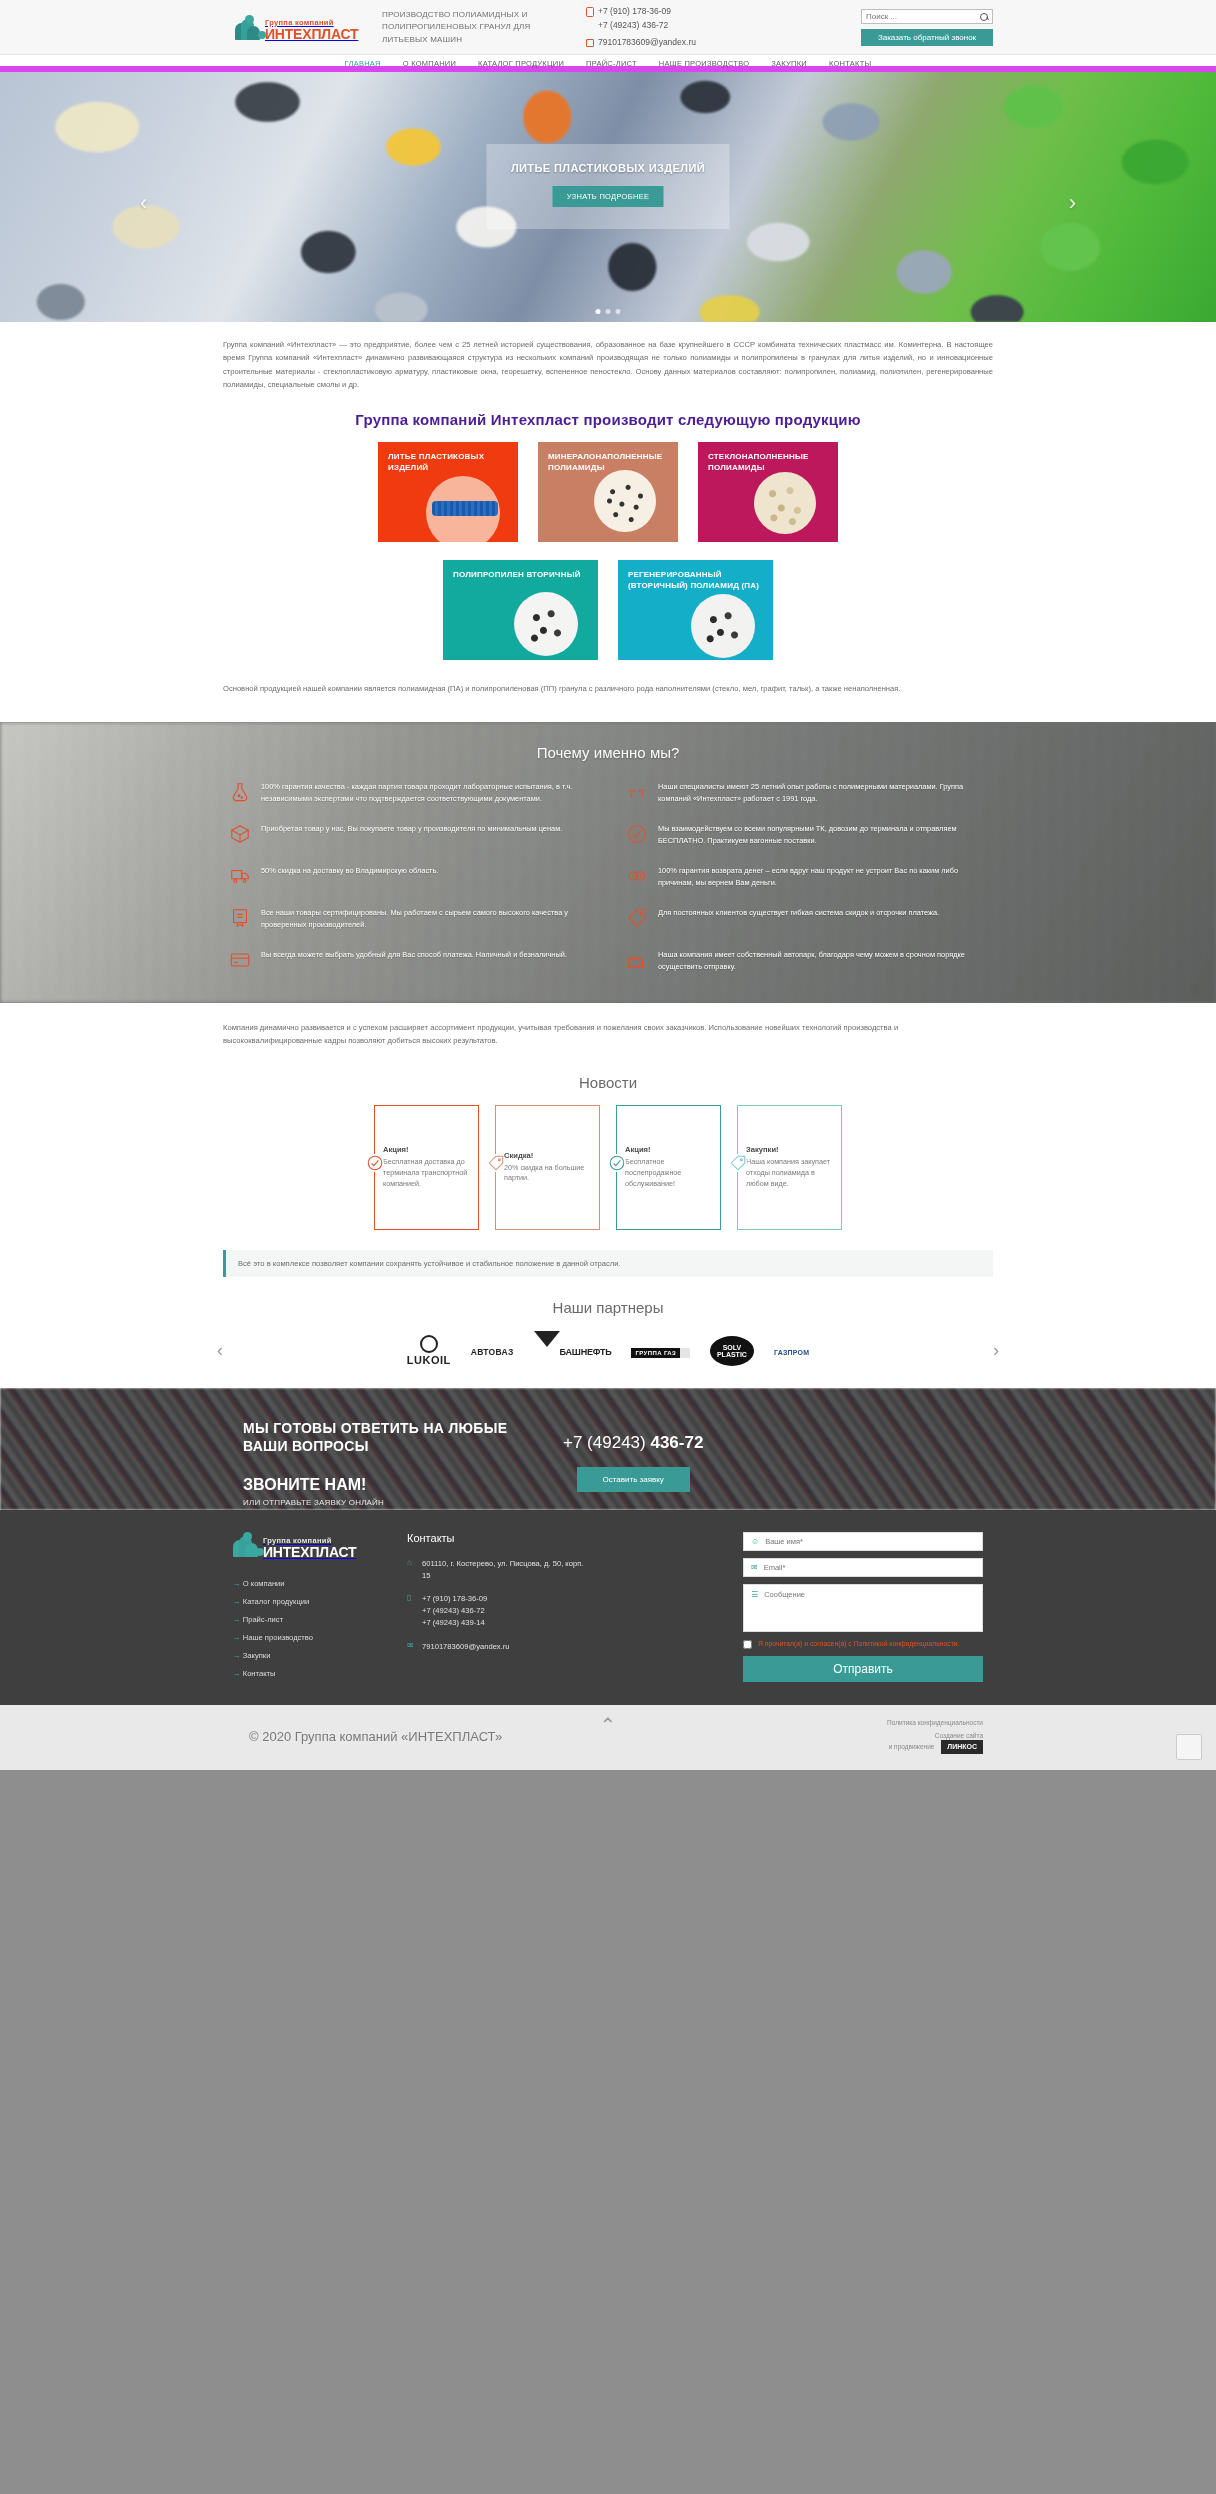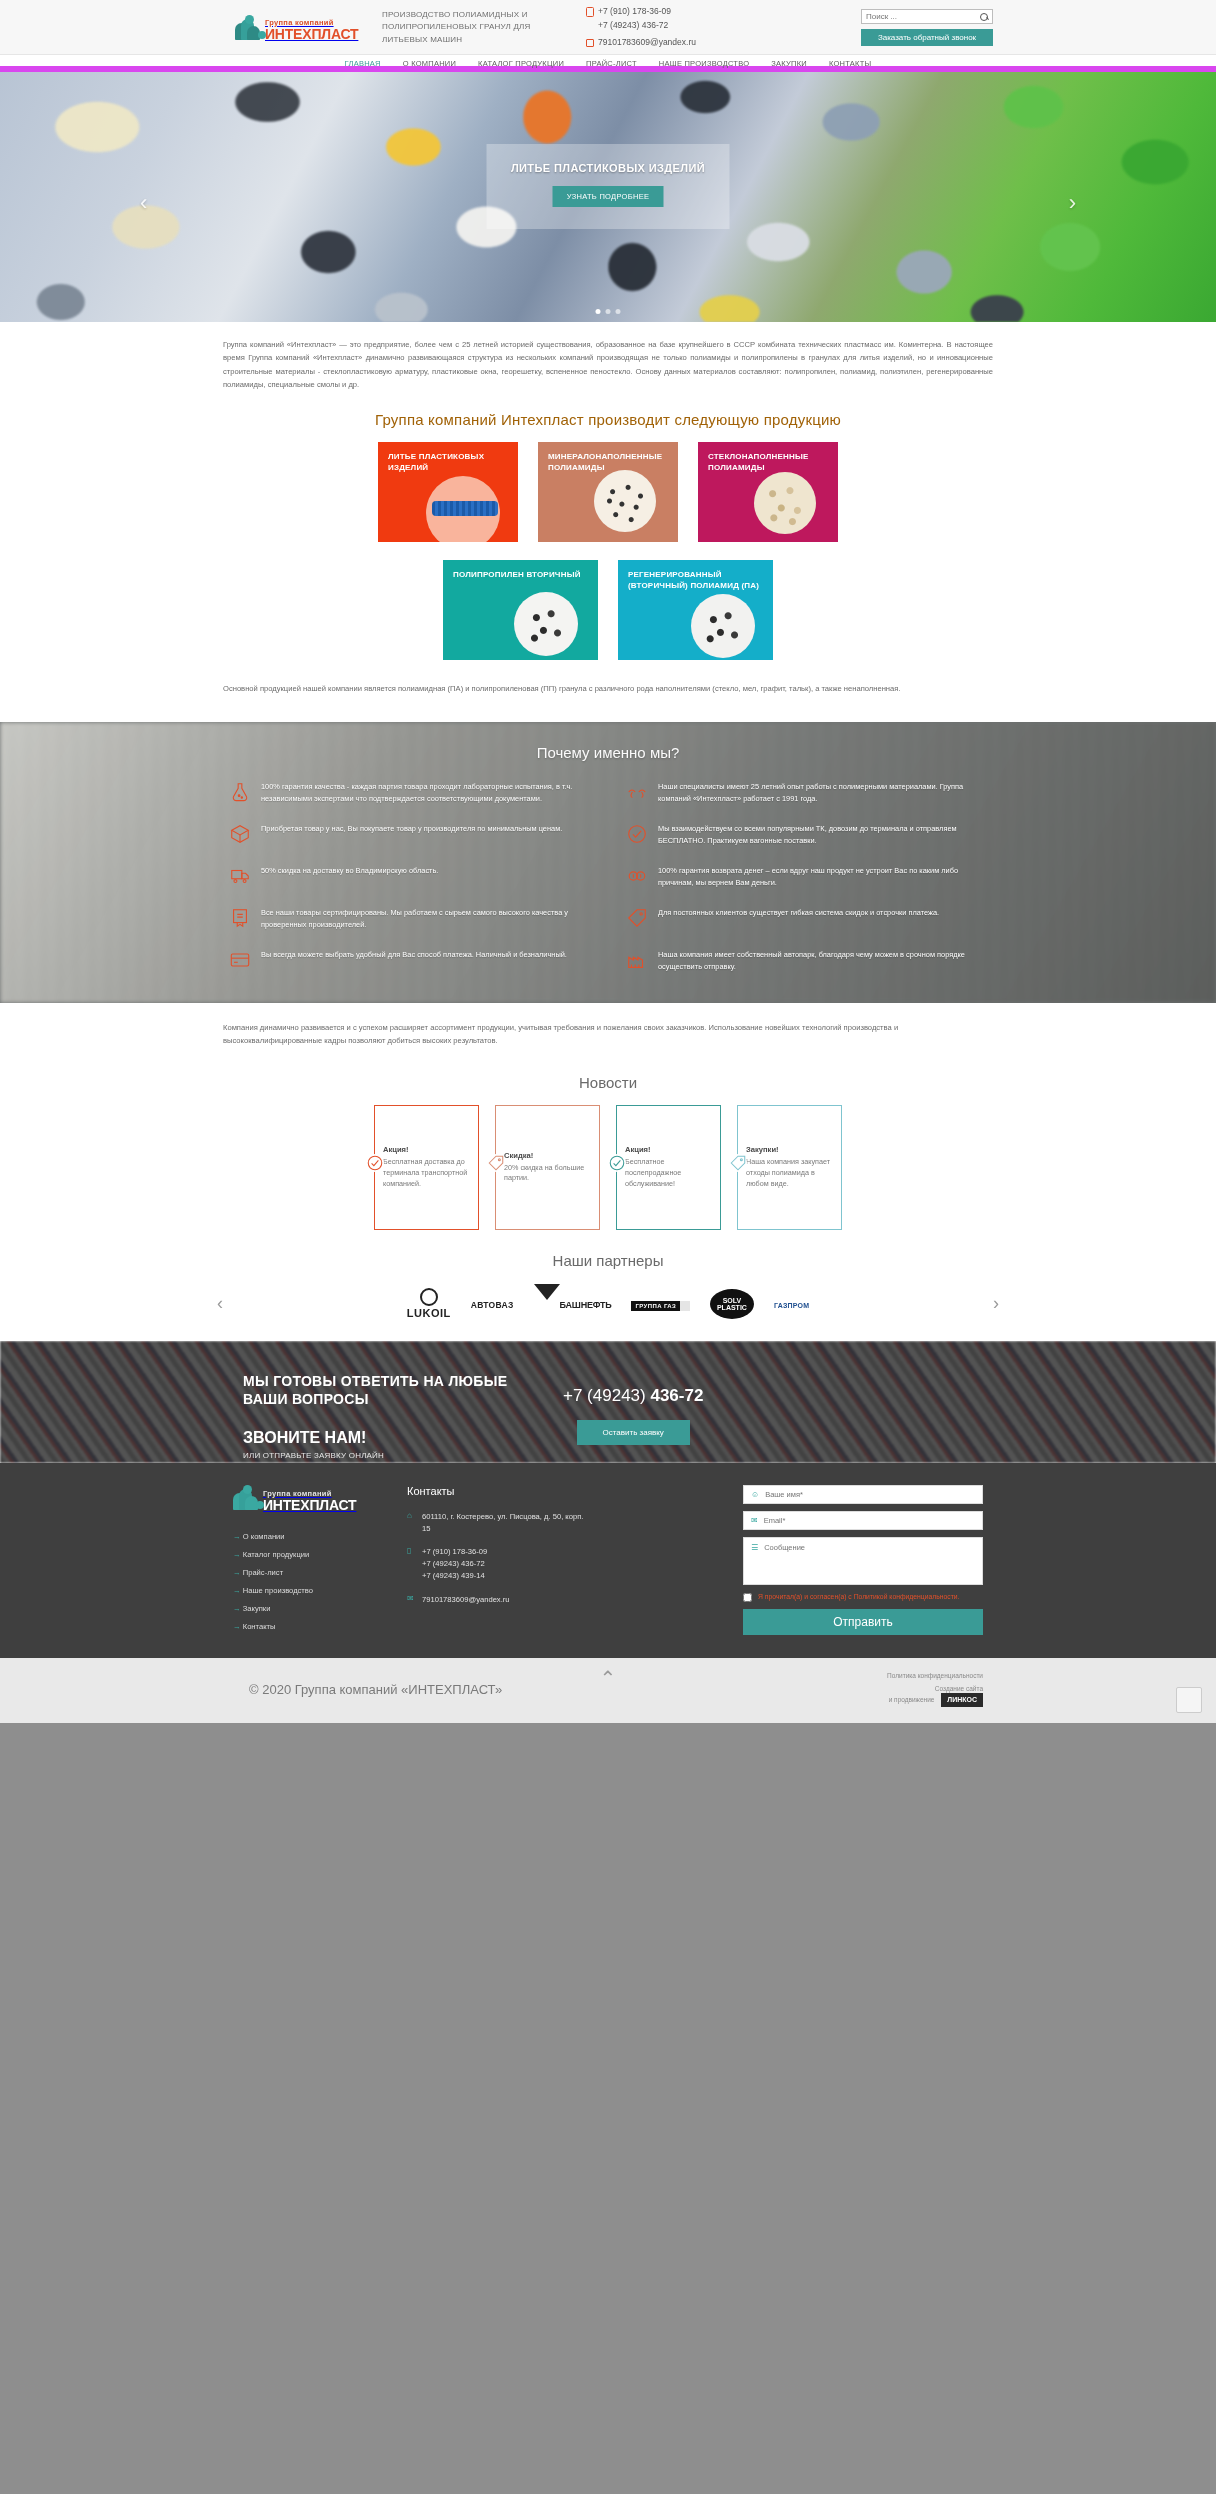--- a/index.html
+++ b/index.html
@@ -88,21 +88,21 @@
   .hero-arrow { position: absolute; top: 118px; font-size: 22px; color: #ffffff; opacity: .85; cursor: pointer; z-index: 4;
                 text-shadow: 0 1px 3px rgba(0,0,0,.3);}
   .hero-arrow.l { left: 140px; } .hero-arrow.r { right: 140px; }
   .hero-dots { position:absolute; bottom: 8px; left: 50%; transform: translateX(-50%); display:flex; gap:5px; z-index:4;}
   .hero-dots i { width: 5px; height: 5px; border-radius: 50%; background: rgba(255,255,255,.6); display:block;}
   .hero-dots i.on { background: #fff; }
 
   
   .intro { padding: 16px 0 4px; }
   .intro p { font-size: 7.6px; line-height: 1.75; color: #6b6b6b; text-align: justify; }
-  .sec-title { text-align: center; font-size: 15px; color: #a16207; font-weight: normal; margin: 16px 0 14px; letter-spacing: .2px;}
+  .sec-title { text-align: center; font-size: 15px; color: #4c1d95; font-weight: bold; margin: 16px 0 14px; letter-spacing: .2px;}
 
   
   .prod-grid { display: flex; gap: 20px; justify-content: center; }
   .pcard { width: 140px; height: 100px; position: relative; overflow: hidden; cursor: pointer; }
   .pcard .pt { position: absolute; left: 10px; top: 10px; right: 10px; font-size: 8px; font-weight: bold;
                color: #fff; line-height: 1.32; letter-spacing: .2px; z-index: 2;}
   .pcard .circle { position: absolute; border-radius: 50%; }
   .pc1 { background: #f03a10; }
   .pc1 .circle { width: 74px; height: 74px; background: #f9b49c; right: 18px; bottom: -8px; }
   .pc1 .dowel { position:absolute; right: 20px; bottom: 26px; width: 66px; height: 15px; background: #1b5aa8;
@@ -484,20 +484,21 @@
       </div>
       <div class="ncard n4">
         <span class="nico"><svg viewBox="0 0 24 24" width="18" height="18" fill="none" stroke="#7fc4cf" stroke-width="1.4">
               <path d="M3 12l9-9h9v9l-9 9-9-9z"></path>
               <circle cx="16.5" cy="7.5" r="1.3"></circle>
             </svg></span>
         <div class="nh">Закупки!</div>
         <div class="nb">Наша компания закупает отходы полиамида в любом виде.</div>
       </div>
     </div>
+    <div class="news-quote">Всё это в комплексе позволяет компании сохранять устойчивое и стабильное положение в данной отрасли.</div>
 
     <section class="partners">
       <h2>Наши партнеры</h2>
       <div class="plist">
         <span class="parrow l">‹</span>
         <div class="pitem">
           <div class="lg-lukoil"><span class="ring"></span><span>LUKOIL</span></div>
         </div>
         <div class="pitem">
           <div class="lg-avtovaz"><span class="boat"></span><span>АВТОВАЗ</span></div>

